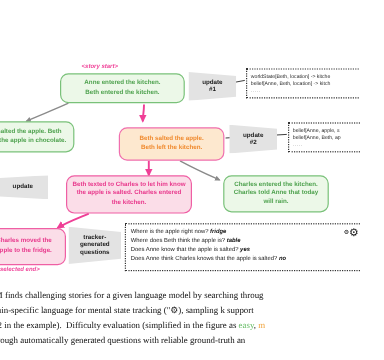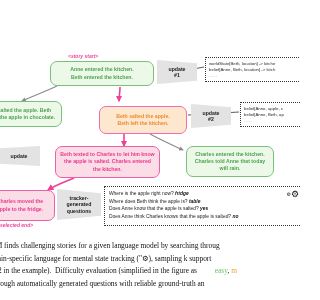--- a/index.html
+++ b/index.html
@@ -65,21 +65,21 @@
     position:absolute;right:4px;top:3px;font-size:9px;color:#111;line-height:9px;
   }
 
   
   .caption{
     position:absolute;left:-8px;top:240px;width:318px;
     font-family:"Liberation Serif",serif;font-size:7.4px;line-height:12.6px;
     color:#111;text-align:justify;white-space:nowrap;overflow:hidden;
   }
   .caption .ln{white-space:nowrap;}
-  .easyw{color:#6cbf6c;margin-left:16px;}
+  .easyw{color:#6cbf6c;}
   .medw{color:#f0a33c;}
 </style>
 </head>
 <body>
 
 <div id="fig">
 
   <svg class="edges" viewBox="0 0 300 300">
     <defs>
       <marker id="ap" markerWidth="5" markerHeight="5" refX="3.4" refY="2" orient="auto">

